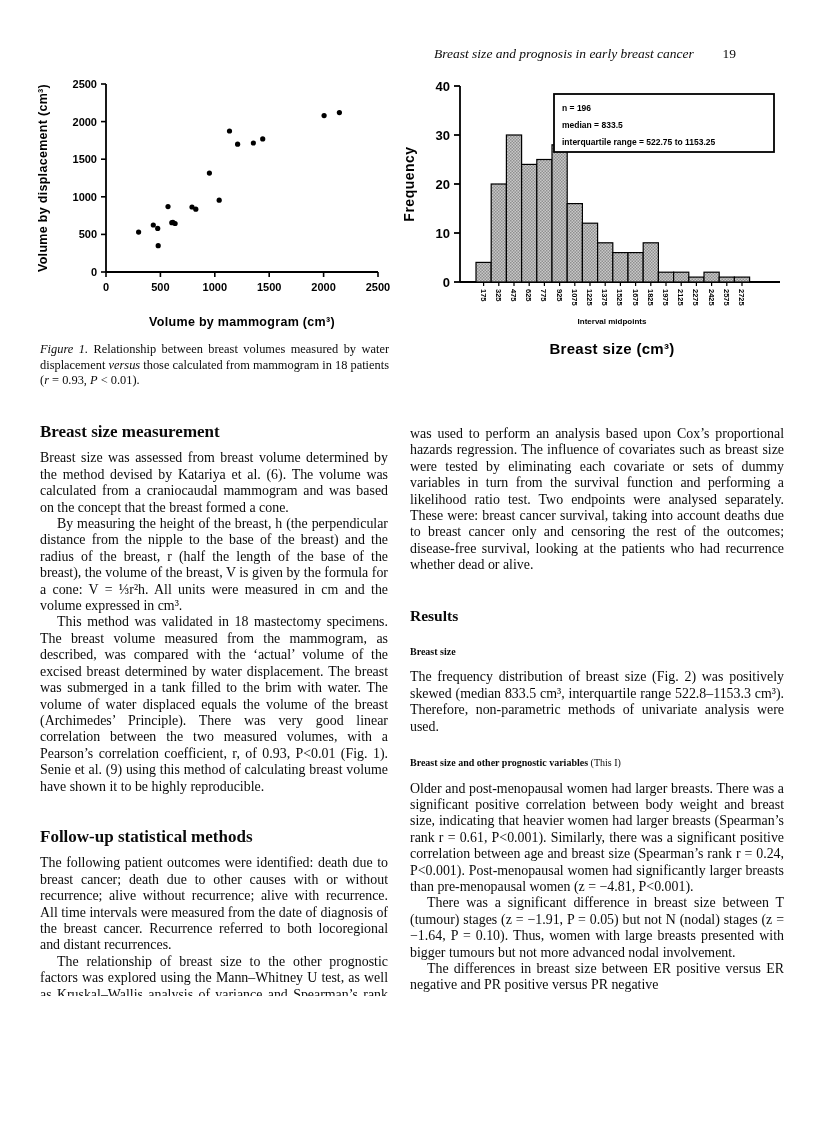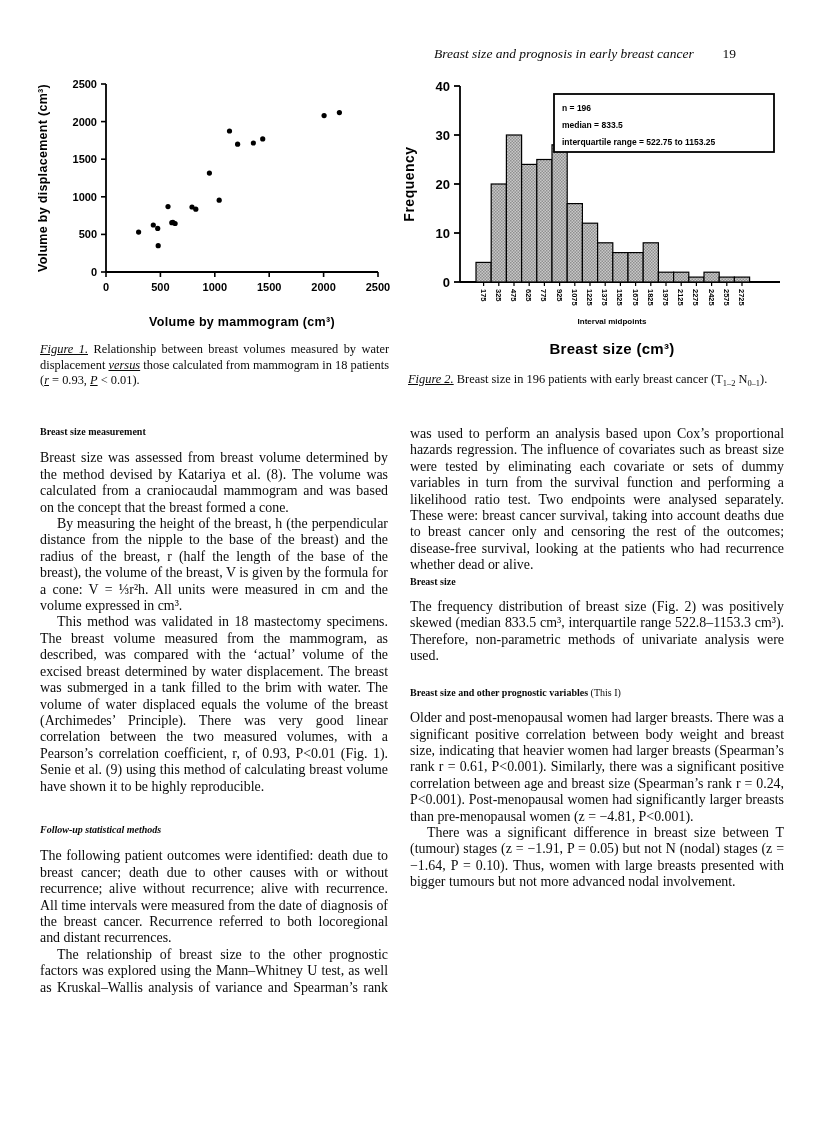--- a/index.html
+++ b/index.html
@@ -10,42 +10,42 @@
   .running-header{position:absolute;top:46px;left:434px;width:302px;
         display:flex;justify-content:space-between;font-size:13.5px;}
   .rh-title{font-style:italic;}
 
   
   .fig1{position:absolute;left:34px;top:70px;}
   .fig1-cap{position:absolute;left:40px;top:342px;width:349px;}
   .fig2{position:absolute;left:402px;top:70px;}
   .fig2-cap{position:absolute;left:408px;top:372px;width:376px;}
   .caption{font-size:12.4px;line-height:15.6px;text-align:justify;}
-  .caption .i{font-style:italic;text-decoration:underline;}
+  .caption .i{font-style:italic;}
   .caption .sub{font-size:0.68em;vertical-align:-0.32em;}
 
   
   .ctick{font:bold 11px "Liberation Sans",sans-serif;fill:#000;}
   .caxis{font:bold 12.5px "Liberation Sans",sans-serif;fill:#000;letter-spacing:.3px;}
   .ctickv{font:bold 7.5px "Liberation Sans",sans-serif;fill:#000;}
   .csmall{font:bold 8px "Liberation Sans",sans-serif;fill:#000;}
   .cleg{font:bold 8.5px "Liberation Sans",sans-serif;fill:#000;}
   .cmain{font:bold 15px "Liberation Sans",sans-serif;fill:#000;letter-spacing:.3px;}
   .cfreq{font:bold 14px "Liberation Sans",sans-serif;fill:#000;letter-spacing:.5px;}
   .ctick2{font:bold 13px "Liberation Sans",sans-serif;fill:#000;}
 
   
   .col{position:absolute;font-size:13.9px;line-height:16.4px;text-align:justify;}
   .col-left{left:40px;top:424px;width:348px;}
   .col-right{left:410px;top:426px;width:374px;}
   .col p{margin:0;}
   .col p.ind{text-indent:17px;}
   h2,h3{margin:0;}
-  .sect{font-size:10px;font-weight:bold;margin:0 0 10px 0;}
-  .sect.mt{margin-top:27px;font-style:italic;}
+  .sect{font-size:17px;font-weight:bold;margin:0 0 10px 0;}
+  .sect.mt{margin-top:34px;}
   .results{font-size:15.5px;font-weight:bold;margin:34px 0 20px 0;}
   .sub-head{font-size:10px;font-weight:bold;margin:0 0 9px 0;}
   .sub-head.mt2{margin-top:20px;}
   .sub-head .normal{font-weight:normal;}
 </style>
 </head>
 <body>
 
 <div class="page">
 
@@ -179,35 +179,36 @@
         <line x1="340.0" y1="212" x2="340.0" y2="216" stroke="#000" stroke-width="1.2"></line>
         <text transform="rotate(90 337.0 219)" x="337.0" y="219" text-anchor="start" class="ctickv">2725</text>
         <rect x="152" y="24" width="220" height="58" fill="#fff" stroke="#000" stroke-width="1.8"></rect>
         <text x="160" y="41" class="cleg">n = 196</text>
         <text x="160" y="58" class="cleg">median = 833.5</text>
         <text x="160" y="75" class="cleg">interquartile range = 522.75 to 1153.25</text>
         <text x="210" y="254" text-anchor="middle" class="csmall">Interval midpoints</text>
         <text x="210" y="284" text-anchor="middle" class="cmain">Breast size (cm³)</text>
         <text transform="rotate(-90 12 114)" x="12" y="114" text-anchor="middle" class="cfreq">Frequency</text>
       </svg></div>
-  <div class="fig2-cap caption"><span class="i">Figure 2.</span><span> Breast size in 196 patients with early breast cancer (T</span><span class="sub">1–2</span><span> N</span><span class="sub">0–1</span><span>).</span></div>
 
   <div class="col col-left">
     <h3 class="sect">Breast size measurement</h3>
-    <p>Breast size was assessed from breast volume determined by the method devised by Katariya et al. (8). The volume was calculated from a craniocaudal mammogram and was based on the concept that the breast formed a cone.</p>
+    <p>Breast size was assessed from breast volume determined by the method devised by Katariya et al. (6). The volume was calculated from a craniocaudal mammogram and was based on the concept that the breast formed a cone.</p>
     <p class="ind">By measuring the height of the breast, h (the perpendicular distance from the nipple to the base of the breast) and the radius of the breast, r (half the length of the base of the breast), the volume of the breast, V is given by the formula for a cone: V = ⅓r²h. All units were measured in cm and the volume expressed in cm³.</p>
     <p class="ind">This method was validated in 18 mastectomy specimens. The breast volume measured from the mammogram, as described, was compared with the ‘actual’ volume of the excised breast determined by water displacement. The breast was submerged in a tank filled to the brim with water. The volume of water displaced equals the volume of the breast (Archimedes’ Principle). There was very good linear correlation between the two measured volumes, with a Pearson’s correlation coefficient, r, of 0.93, P&lt;0.01 (Fig. 1). Senie et al. (9) using this method of calculating breast volume have shown it to be highly reproducible.</p>
     <h3 class="sect mt">Follow-up statistical methods</h3>
     <p>The following patient outcomes were identified: death due to breast cancer; death due to other causes with or without recurrence; alive without recurrence; alive with recurrence. All time intervals were measured from the date of diagnosis of the breast cancer. Recurrence referred to both locoregional and distant recurrences.</p>
     <p class="ind">The relationship of breast size to the other prognostic factors was explored using the Mann–Whitney U test, as well as Kruskal–Wallis analysis of variance and Spearman’s rank correlation, when appropriate (SAS Statistical Software (10)).</p>
     <p class="ind">Finally, in order to assess the influence of prognostic factors on survival, the BMDP Statistical Package (11)</p>
   </div>
 
   <div class="col col-right">
     <p>was used to perform an analysis based upon Cox’s proportional hazards regression. The influence of covariates such as breast size were tested by eliminating each covariate or sets of dummy variables in turn from the survival function and performing a likelihood ratio test. Two endpoints were analysed separately. These were: breast cancer survival, taking into account deaths due to breast cancer only and censoring the rest of the outcomes; disease-free survival, looking at the patients who had recurrence whether dead or alive.</p>
+    <h2 class="results">Results</h2>
     <h3 class="sub-head">Breast size</h3>
     <p>The frequency distribution of breast size (Fig. 2) was positively skewed (median 833.5 cm³, interquartile range 522.8–1153.3 cm³). Therefore, non-parametric methods of univariate analysis were used.</p>
     <h3 class="sub-head mt2"><span>Breast size and other prognostic variables</span><span class="normal"> (This I)</span></h3>
     <p>Older and post-menopausal women had larger breasts. There was a significant positive correlation between body weight and breast size, indicating that heavier women had larger breasts (Spearman’s rank r = 0.61, P&lt;0.001). Similarly, there was a significant positive correlation between age and breast size (Spearman’s rank r = 0.24, P&lt;0.001). Post-menopausal women had significantly larger breasts than pre-menopausal women (z = −4.81, P&lt;0.001).</p>
     <p class="ind">There was a significant difference in breast size between T (tumour) stages (z = −1.91, P = 0.05) but not N (nodal) stages (z = −1.64, P = 0.10). Thus, women with large breasts presented with bigger tumours but not more advanced nodal involvement.</p>
+    <p class="ind">The differences in breast size between ER positive versus ER negative and PR positive versus PR negative</p>
   </div>
 
 </div>
 
 </body></html>

